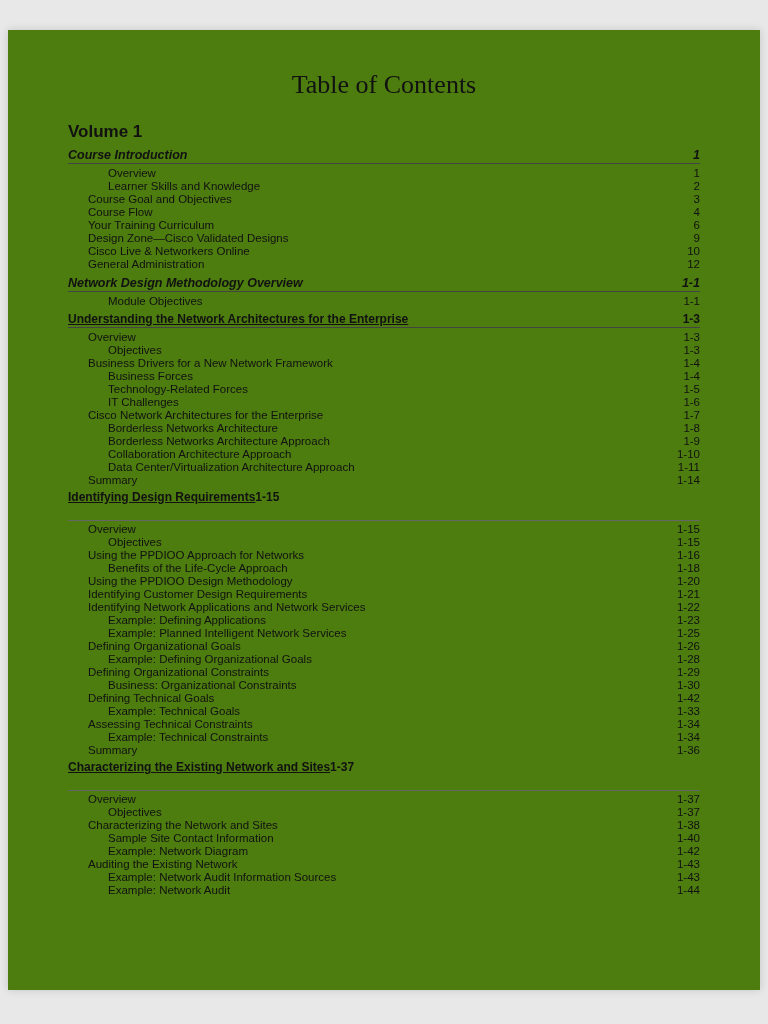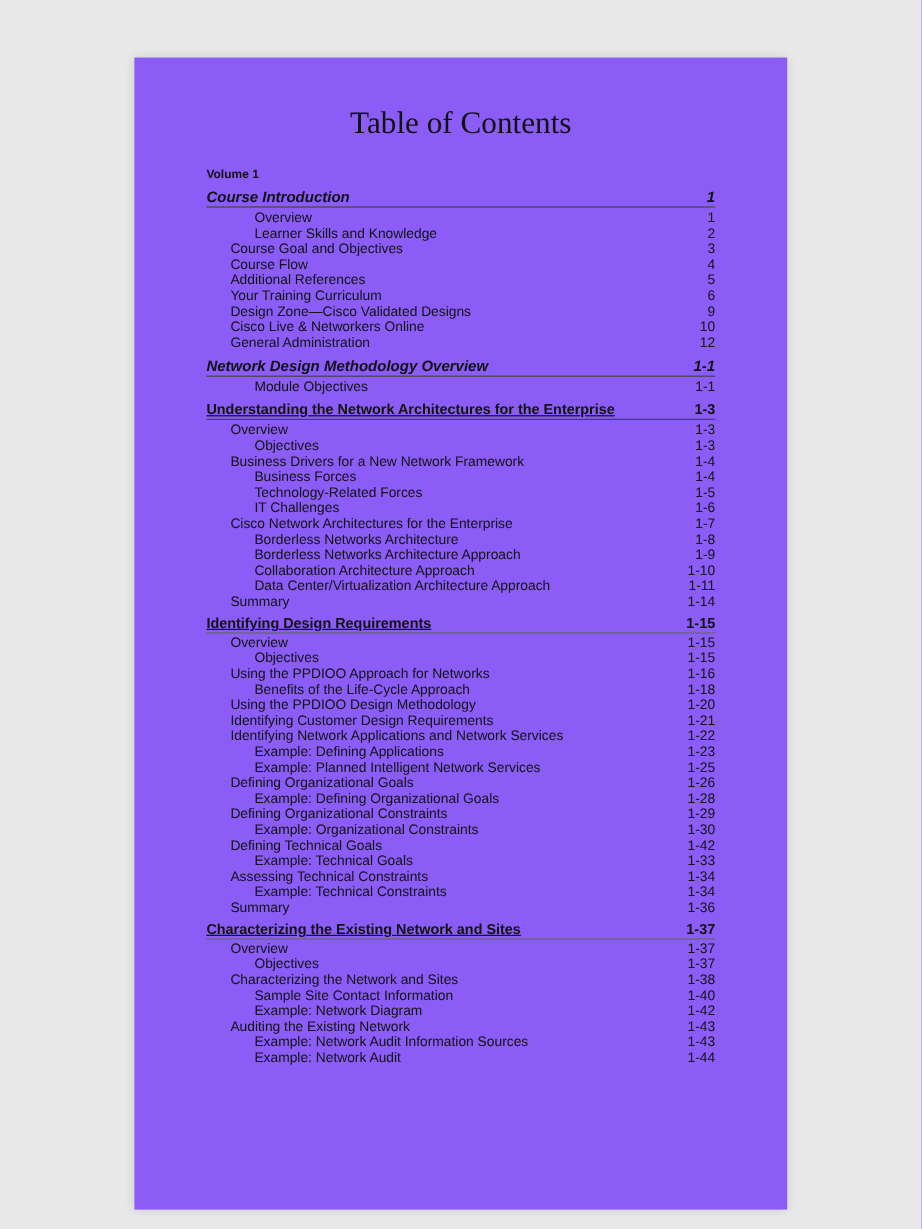--- a/index.html
+++ b/index.html
@@ -10,37 +10,37 @@
     body {
       background: #e8e8e8;
       font-family: Arial, Helvetica, sans-serif;
       width: 768px;
       min-height: 1024px;
       display: flex;
       justify-content: center;
       align-items: flex-start;
     }
     .page {
-      background: #8b5cf6;
-      width: 544px;
+      background: #4d7c0f;
+      width: 752px;
       min-height: 960px;
-      margin: 48px auto;
+      margin: 30px auto;
       padding: 40px 60px 50px 60px;
       box-shadow: 0 0 8px rgba(0,0,0,0.15);
     }
     .page-title {
       text-align: center;
       font-size: 26px;
       font-weight: normal;
       font-family: Georgia, 'Times New Roman', serif;
       margin-bottom: 22px;
       color: #111;
     }
     .volume-label {
-      font-size: 10px;
+      font-size: 17px;
       font-weight: bold;
       color: #111;
       margin-bottom: 6px;
     }
     
     .toc-section-header {
       display: flex;
       justify-content: space-between;
       align-items: baseline;
       border-bottom: 1px solid #444;
@@ -79,26 +79,25 @@
       color: #111;
     }
     .toc-subsection-header .pagenum {
       font-weight: bold;
       font-size: 12px;
       color: #111;
       white-space: nowrap;
     }
     .toc-group-header {
       display: flex;
-      justify-content: space-between;
       align-items: baseline;
       border-bottom: 1px solid #666;
       margin-bottom: 1px;
       margin-top: 4px;
-      padding-bottom: 1px;
+      padding-bottom: 16px;
     }
     .toc-group-header .title {
       font-weight: bold;
       font-size: 12px;
       text-decoration: underline;
       color: #111;
     }
     .toc-group-header .pagenum {
       font-weight: bold;
       font-size: 12px;
@@ -155,25 +154,20 @@
         <span class="title">Course Goal and Objectives</span>
         <span class="dots"></span>
         <span class="pagenum">3</span>
       </div>
       <div class="toc-entry indent-1">
         <span class="title">Course Flow</span>
         <span class="dots"></span>
         <span class="pagenum">4</span>
       </div>
       <div class="toc-entry indent-1">
-        <span class="title">Additional References</span>
-        <span class="dots"></span>
-        <span class="pagenum">5</span>
-      </div>
-      <div class="toc-entry indent-1">
         <span class="title">Your Training Curriculum</span>
         <span class="dots"></span>
         <span class="pagenum">6</span>
       </div>
       <div class="toc-entry indent-1">
         <span class="title">Design Zone—Cisco Validated Designs</span>
         <span class="dots"></span>
         <span class="pagenum">9</span>
       </div>
       <div class="toc-entry indent-1">
@@ -317,21 +311,21 @@
         <span class="title">Example: Defining Organizational Goals</span>
         <span class="dots"></span>
         <span class="pagenum">1-28</span>
       </div>
       <div class="toc-entry indent-1">
         <span class="title">Defining Organizational Constraints</span>
         <span class="dots"></span>
         <span class="pagenum">1-29</span>
       </div>
       <div class="toc-entry indent-2">
-        <span class="title">Example: Organizational Constraints</span>
+        <span class="title">Business: Organizational Constraints</span>
         <span class="dots"></span>
         <span class="pagenum">1-30</span>
       </div>
       <div class="toc-entry indent-1">
         <span class="title">Defining Technical Goals</span>
         <span class="dots"></span>
         <span class="pagenum">1-42</span>
       </div>
       <div class="toc-entry indent-2">
         <span class="title">Example: Technical Goals</span>

